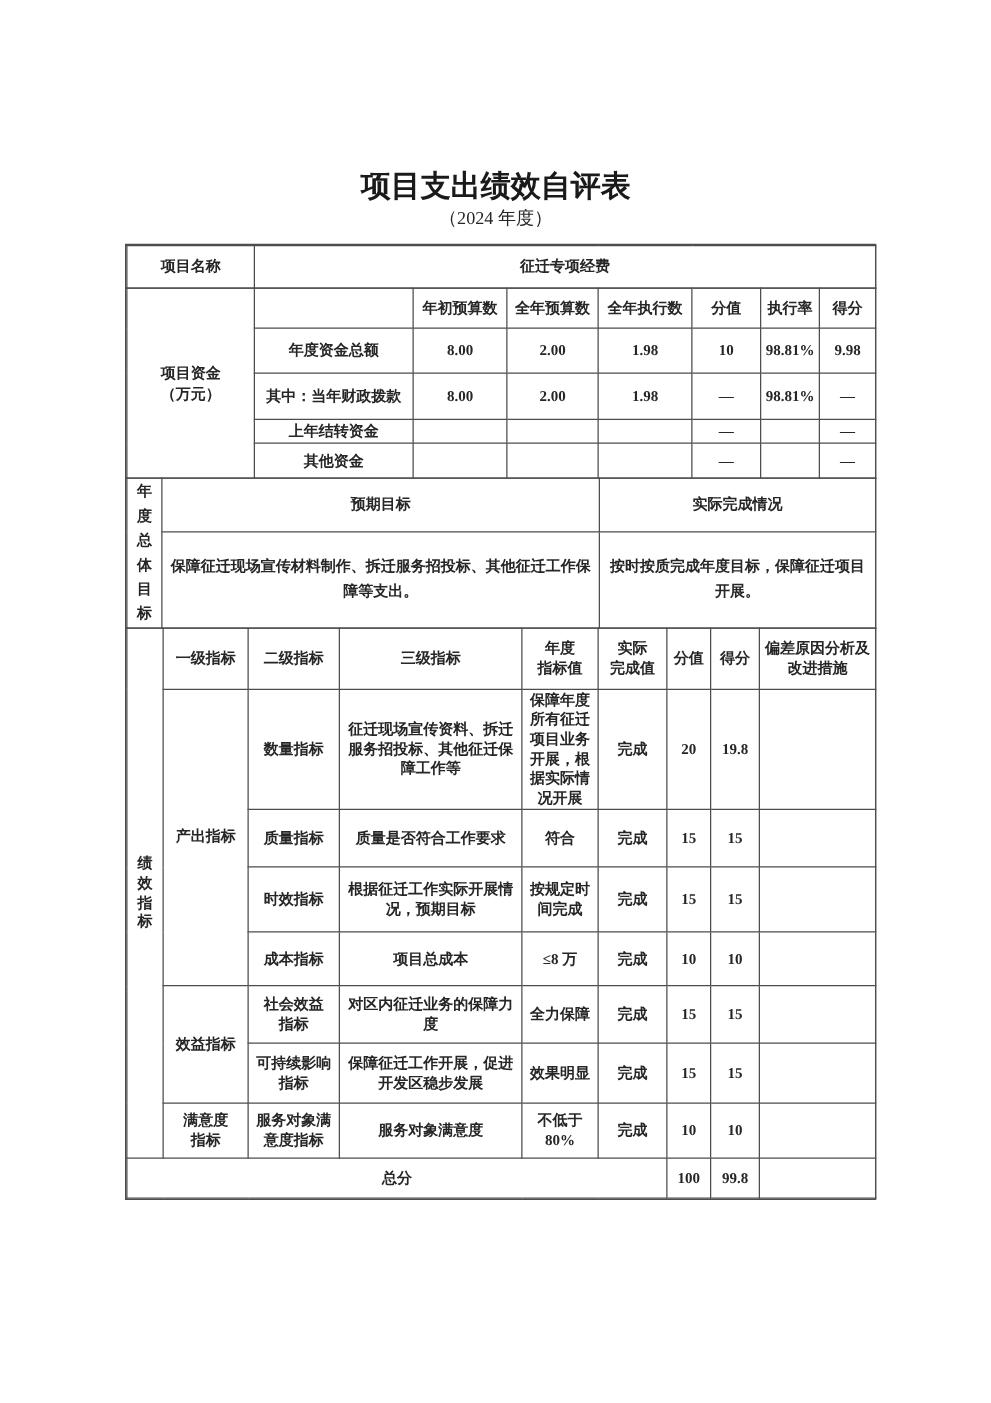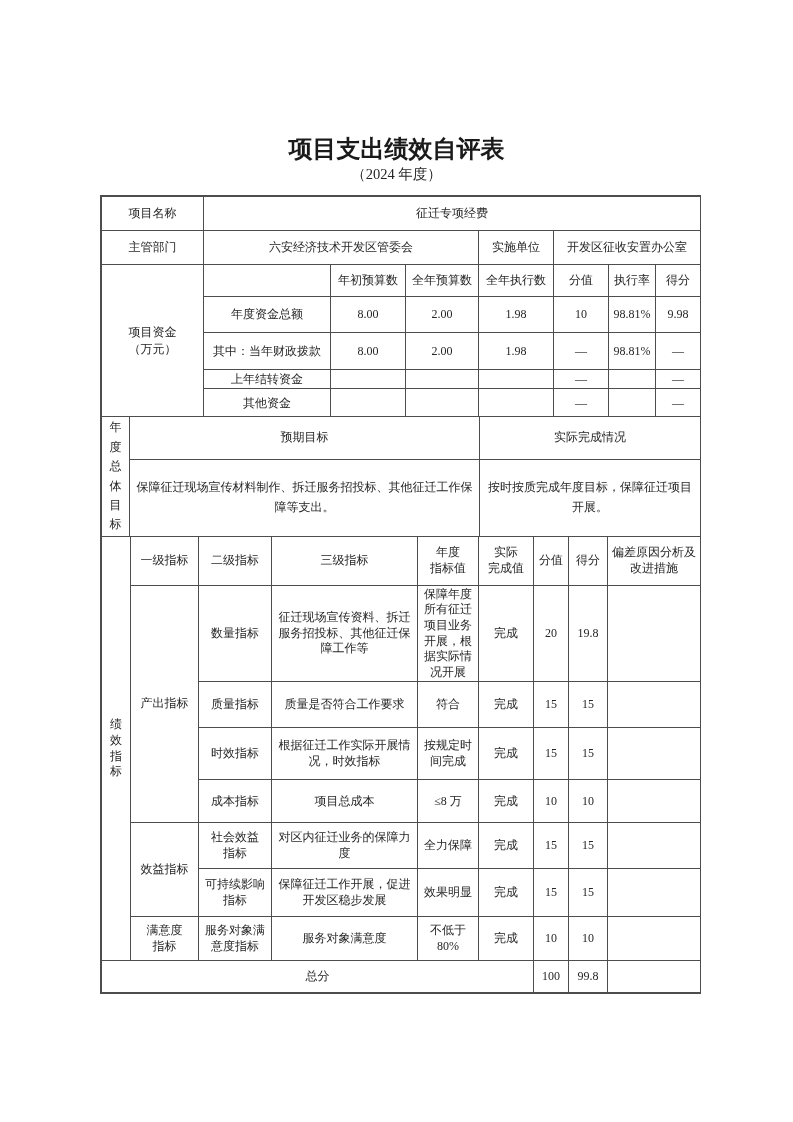--- a/index.html
+++ b/index.html
@@ -1,21 +1,21 @@
 <!DOCTYPE html>
 <html><head>
 <meta charset="utf-8">
 <style>
   html,body{margin:0;padding:0;background:#e8e8e8;}
   .page{width:793px;height:1122px;background:#ffffff;position:relative;margin:0 auto;
         font-family:"Liberation Serif","DejaVu Serif",serif;color:#262626;overflow:hidden;}
   .title{margin:0;padding-top:133px;text-align:center;font-size:24px;font-weight:bold;
          font-family:Liberation Sans, sans-serif;color:#1a1a1a;}
   .subtitle{text-align:center;font-size:14.5px;margin-top:0;}
-  .twrap{margin:11px 0 0 100px;width:599px;border:1px solid #4d4d4d;}
+  .twrap{margin:11px 0 0 100px;width:599px;border:1px solid #4d4d4d;font-weight:bold;}
   table.t{border-collapse:collapse;table-layout:fixed;width:100%;font-size:12px;}
   table.t + table.t{margin-top:-1px;}
   table.t td{border:1px solid #4d4d4d;padding:1px 3px;text-align:center;vertical-align:middle;
              white-space:pre-line;line-height:1.35;word-break:break-all;}
   td.al{text-align:left;padding-left:5px;}
   td.ar{text-align:right;padding-right:4px;}
   td.l3{text-align:left;padding-left:4px;}
   table.goal-t td{line-height:1.62;}
   table.ind-t td{line-height:1.3;}
   td.side{line-height:1.95;}
@@ -35,26 +35,20 @@
       <colgroup>
           <col style="width:102px">
           <col style="width:275px">
           <col style="width:75px">
           <col style="width:147px">
         </colgroup>
       <tbody>
           <tr style="height:34px">
         <td>项目名称</td>
         <td colspan="3">征迁专项经费</td>
-      </tr>
-      <tr style="height:34px">
-        <td>主管部门</td>
-        <td>六安经济技术开发区管委会</td>
-        <td>实施单位</td>
-        <td>开发区征收安置办公室</td>
       </tr>
     </tbody>
       </table>
 
     <table class="t">
       <colgroup>
           <col style="width:102px">
           <col style="width:127px">
           <col style="width:75px">
           <col style="width:73px">
@@ -179,21 +173,21 @@
         <td>质量指标</td>
         <td class="l3">质量是否符合工作要求</td>
         <td>符合</td>
         <td>完成</td>
         <td>15</td>
         <td>15</td>
         <td></td>
       </tr>
       <tr style="height:52px">
         <td>时效指标</td>
-        <td class="l3">根据征迁工作实际开展情况，时效指标</td>
+        <td class="l3">根据征迁工作实际开展情况，预期目标</td>
         <td>按规定时
 间完成</td>
         <td>完成</td>
         <td>15</td>
         <td>15</td>
         <td></td>
       </tr>
       <tr style="height:43px">
         <td>成本指标</td>
         <td class="l3">项目总成本</td>

